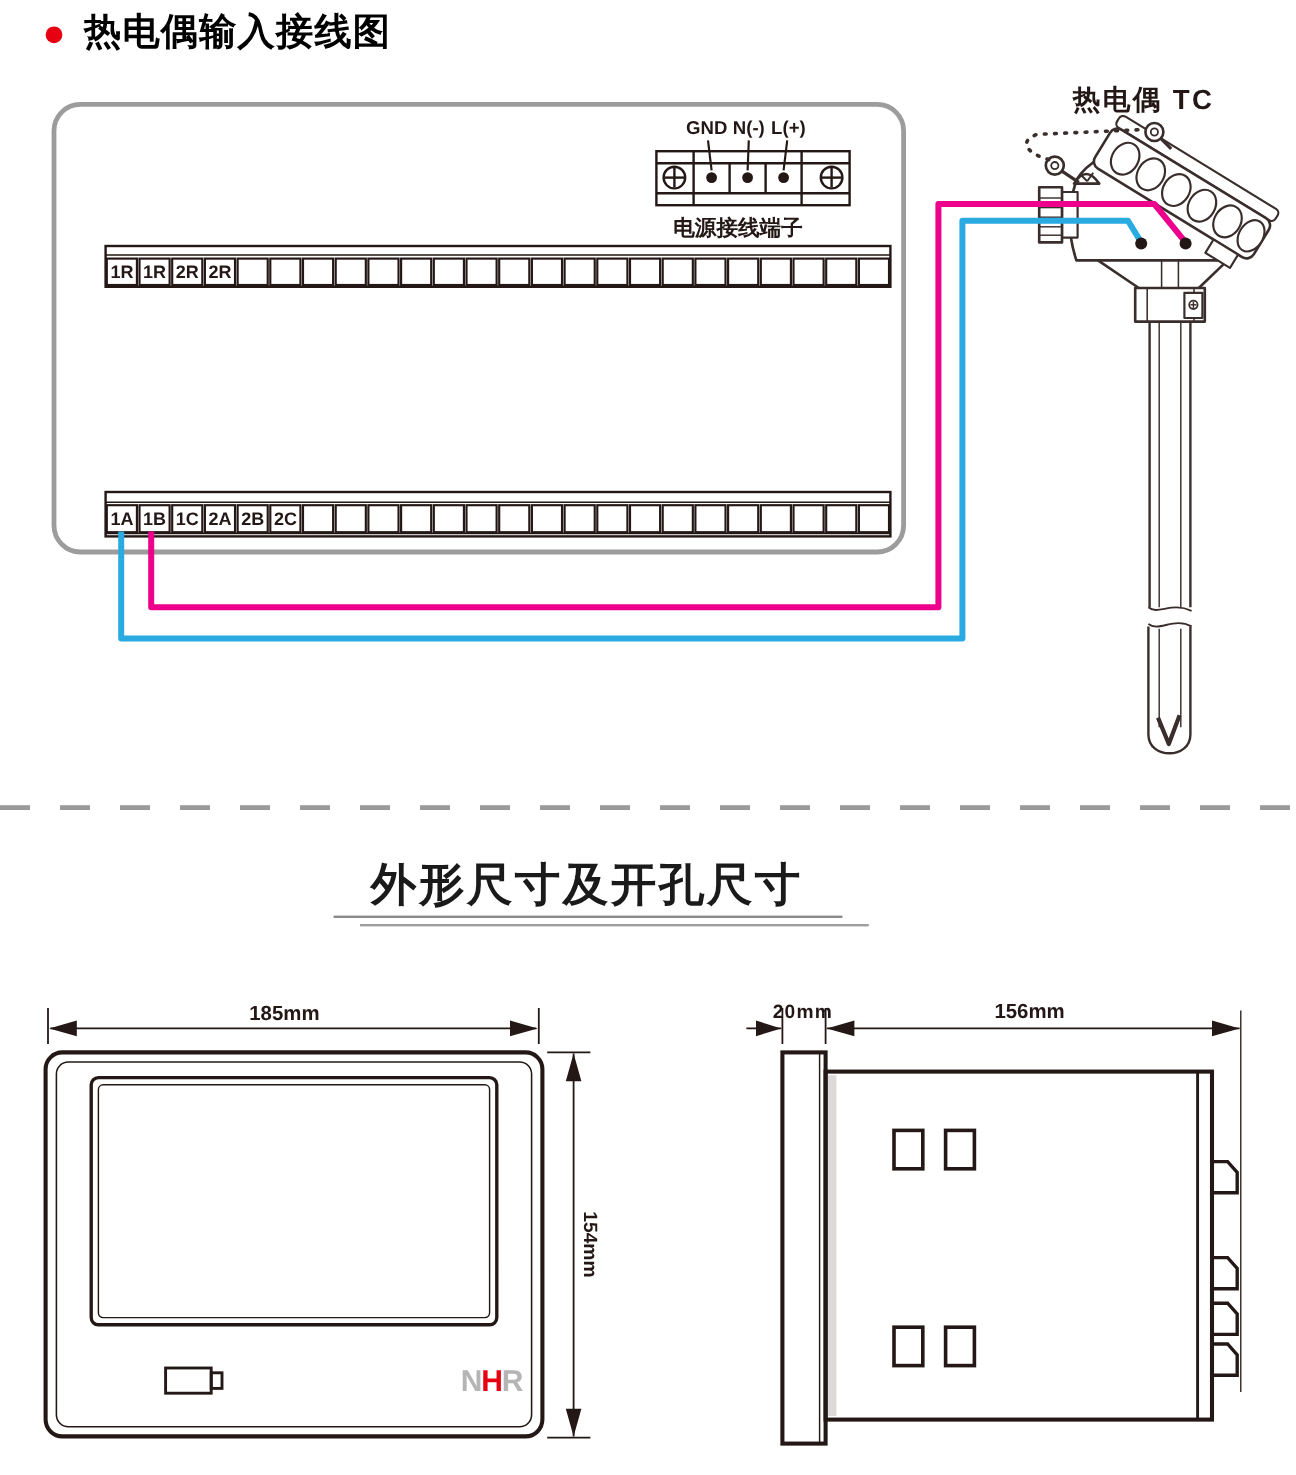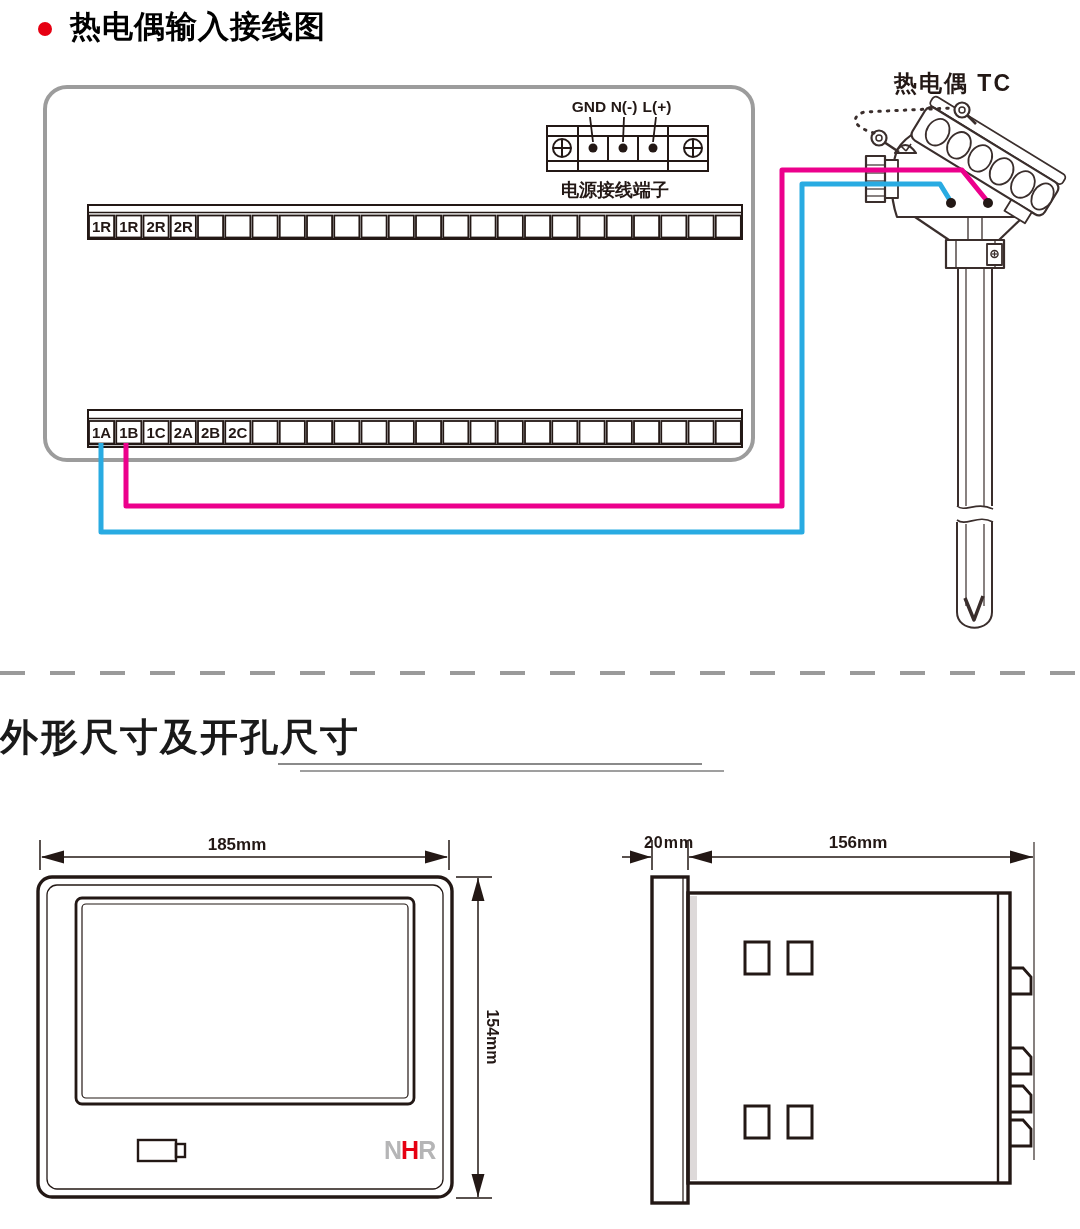--- a/index.html
+++ b/index.html
@@ -7,21 +7,21 @@
     width:1080px;height:1229px;position:relative;background:#ffffff;
     font-family:"Liberation Sans",sans-serif;color:#111;overflow:hidden;
   }
   svg text{font-family:"Liberation Sans",sans-serif;fill:#231815;}
   #header{position:absolute;left:0;top:0;height:60px;width:1080px;}
   .bullet{position:absolute;left:38px;top:22px;width:14px;height:14px;border-radius:50%;}
   .page-title{position:absolute;left:70px;top:6px;font-size:31px;font-weight:bold;letter-spacing:1px;color:#000;}
   #wiring-svg{position:absolute;left:0;top:0;}
   #divider{position:absolute;left:0;top:671px;width:1080px;height:4px;
     background:repeating-linear-gradient(90deg,#9a9a9a 0 25px,transparent 25px 50px);}
-  #section-title-wrap{position:absolute;left:0;top:712px;width:978px;}
+  #section-title-wrap{position:absolute;left:0;top:712px;width:978px;text-align:center;}
   .section-title{font-size:38px;font-weight:bold;letter-spacing:2px;color:#1a1a1a;}
   .title-underline-1{position:absolute;left:278px;top:763px;width:424px;height:0;border-top:2px solid #8a8a8a;}
   .title-underline-2{position:absolute;left:300px;top:770px;width:424px;height:0;border-top:2px solid #9f9f9f;}
   #dims-svg{position:absolute;left:0;top:790px;}
 </style>
 </head>
 <body>
 
 <div id="header">
   <span class="bullet" style="background: rgb(230, 0, 18);"></span>

